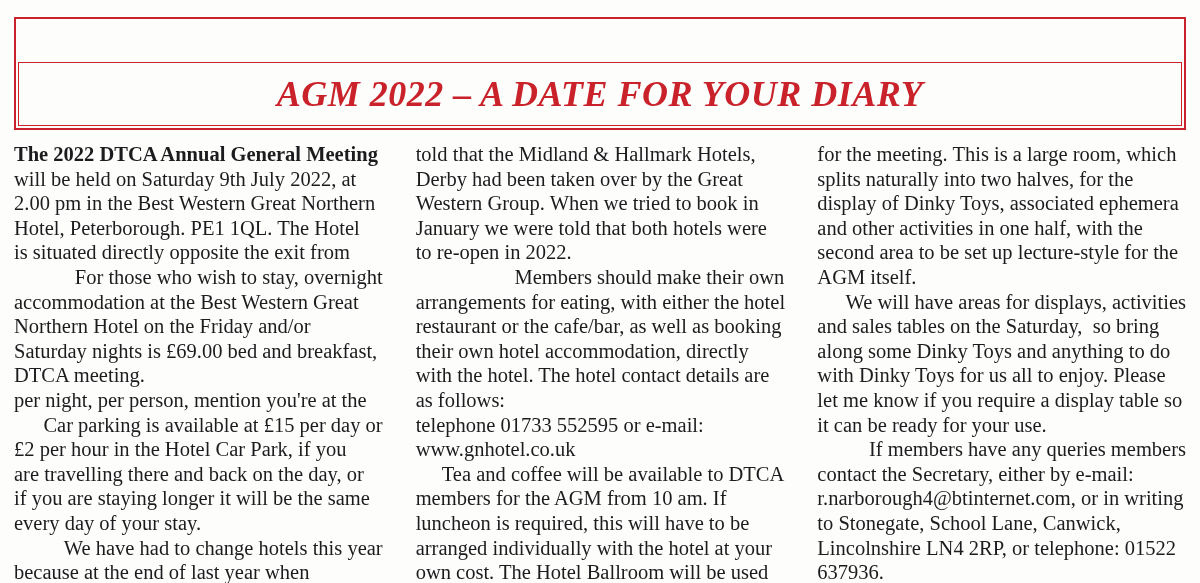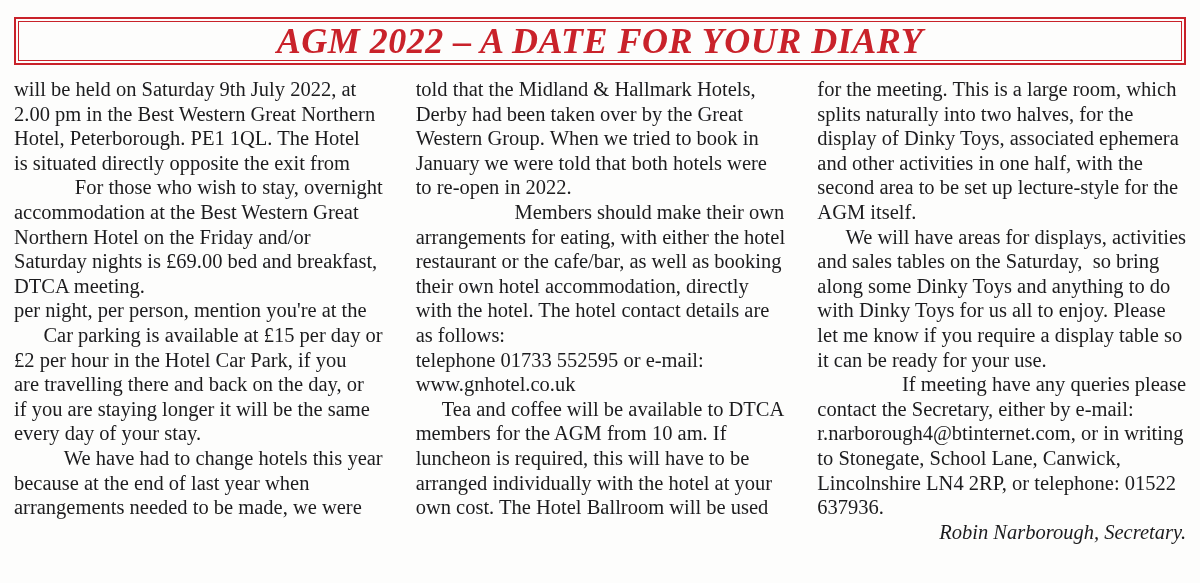--- a/index.html
+++ b/index.html
@@ -14,24 +14,25 @@
   .page { width: 1200px; height: 583px; position: relative; }
 
   .banner {
     margin: 17px 14px 0 14px;
     border: 2.5px solid var(--accent);
     padding: 2px;
     background: var(--paper);
   }
   .banner-inner {
     border: 1.5px solid var(--accent);
-    height: 40px;
+    height: 64px;
     display: flex;
     align-items: center;
     justify-content: center;
+    margin-top: 41px;
   }
   .title {
     font-weight: bold;
     font-style: italic;
     font-size: 36px;
     letter-spacing: 0.5px;
     color: var(--accent);
     white-space: pre;
   }
 
@@ -58,20 +59,21 @@
 <body>
 
 <div class="page">
   <div class="banner">
     <div class="banner-inner">
       <span class="title">AGM 2022 – A DATE FOR YOUR DIARY</span>
     </div>
   </div>
   <div class="columns">
       <div class="column">
+        <div class="line bold">The 2022 DTCA Annual General Meeting</div>
         <div class="line">will be held on Saturday 9th July 2022, at</div>
         <div class="line">2.00 pm in the Best Western Great Northern</div>
         <div class="line">Hotel, Peterborough. PE1 1QL. The Hotel</div>
         <div class="line">is situated directly opposite the exit from</div>
         <div class="line indent">For those who wish to stay, overnight</div>
         <div class="line">accommodation at the Best Western Great</div>
         <div class="line">Northern Hotel on the Friday and/or</div>
         <div class="line">Saturday nights is £69.00 bed and breakfast,</div>
         <div class="line">DTCA meeting.</div>
         <div class="line">per night, per person, mention you're at the</div>
@@ -110,21 +112,21 @@
         <div class="line">display of Dinky Toys, associated ephemera</div>
         <div class="line">and other activities in one half, with the</div>
         <div class="line">second area to be set up lecture-style for the</div>
         <div class="line">AGM itself.</div>
         <div class="line indent">We will have areas for displays, activities</div>
         <div class="line">and sales tables on the Saturday,  so bring</div>
         <div class="line">along some Dinky Toys and anything to do</div>
         <div class="line">with Dinky Toys for us all to enjoy. Please</div>
         <div class="line">let me know if you require a display table so</div>
         <div class="line">it can be ready for your use.</div>
-        <div class="line indent">If meeting have any queries please</div>
+        <div class="line indent">If members have any queries members</div>
         <div class="line">contact the Secretary, either by e-mail:</div>
         <div class="line">r.narborough4@btinternet.com, or in writing</div>
         <div class="line">to Stonegate, School Lane, Canwick,</div>
         <div class="line">Lincolnshire LN4 2RP, or telephone: 01522</div>
         <div class="line">637936.</div>
         <div class="line italic right">Robin Narborough, Secretary.</div>
       </div>
     </div>
 </div>
 

